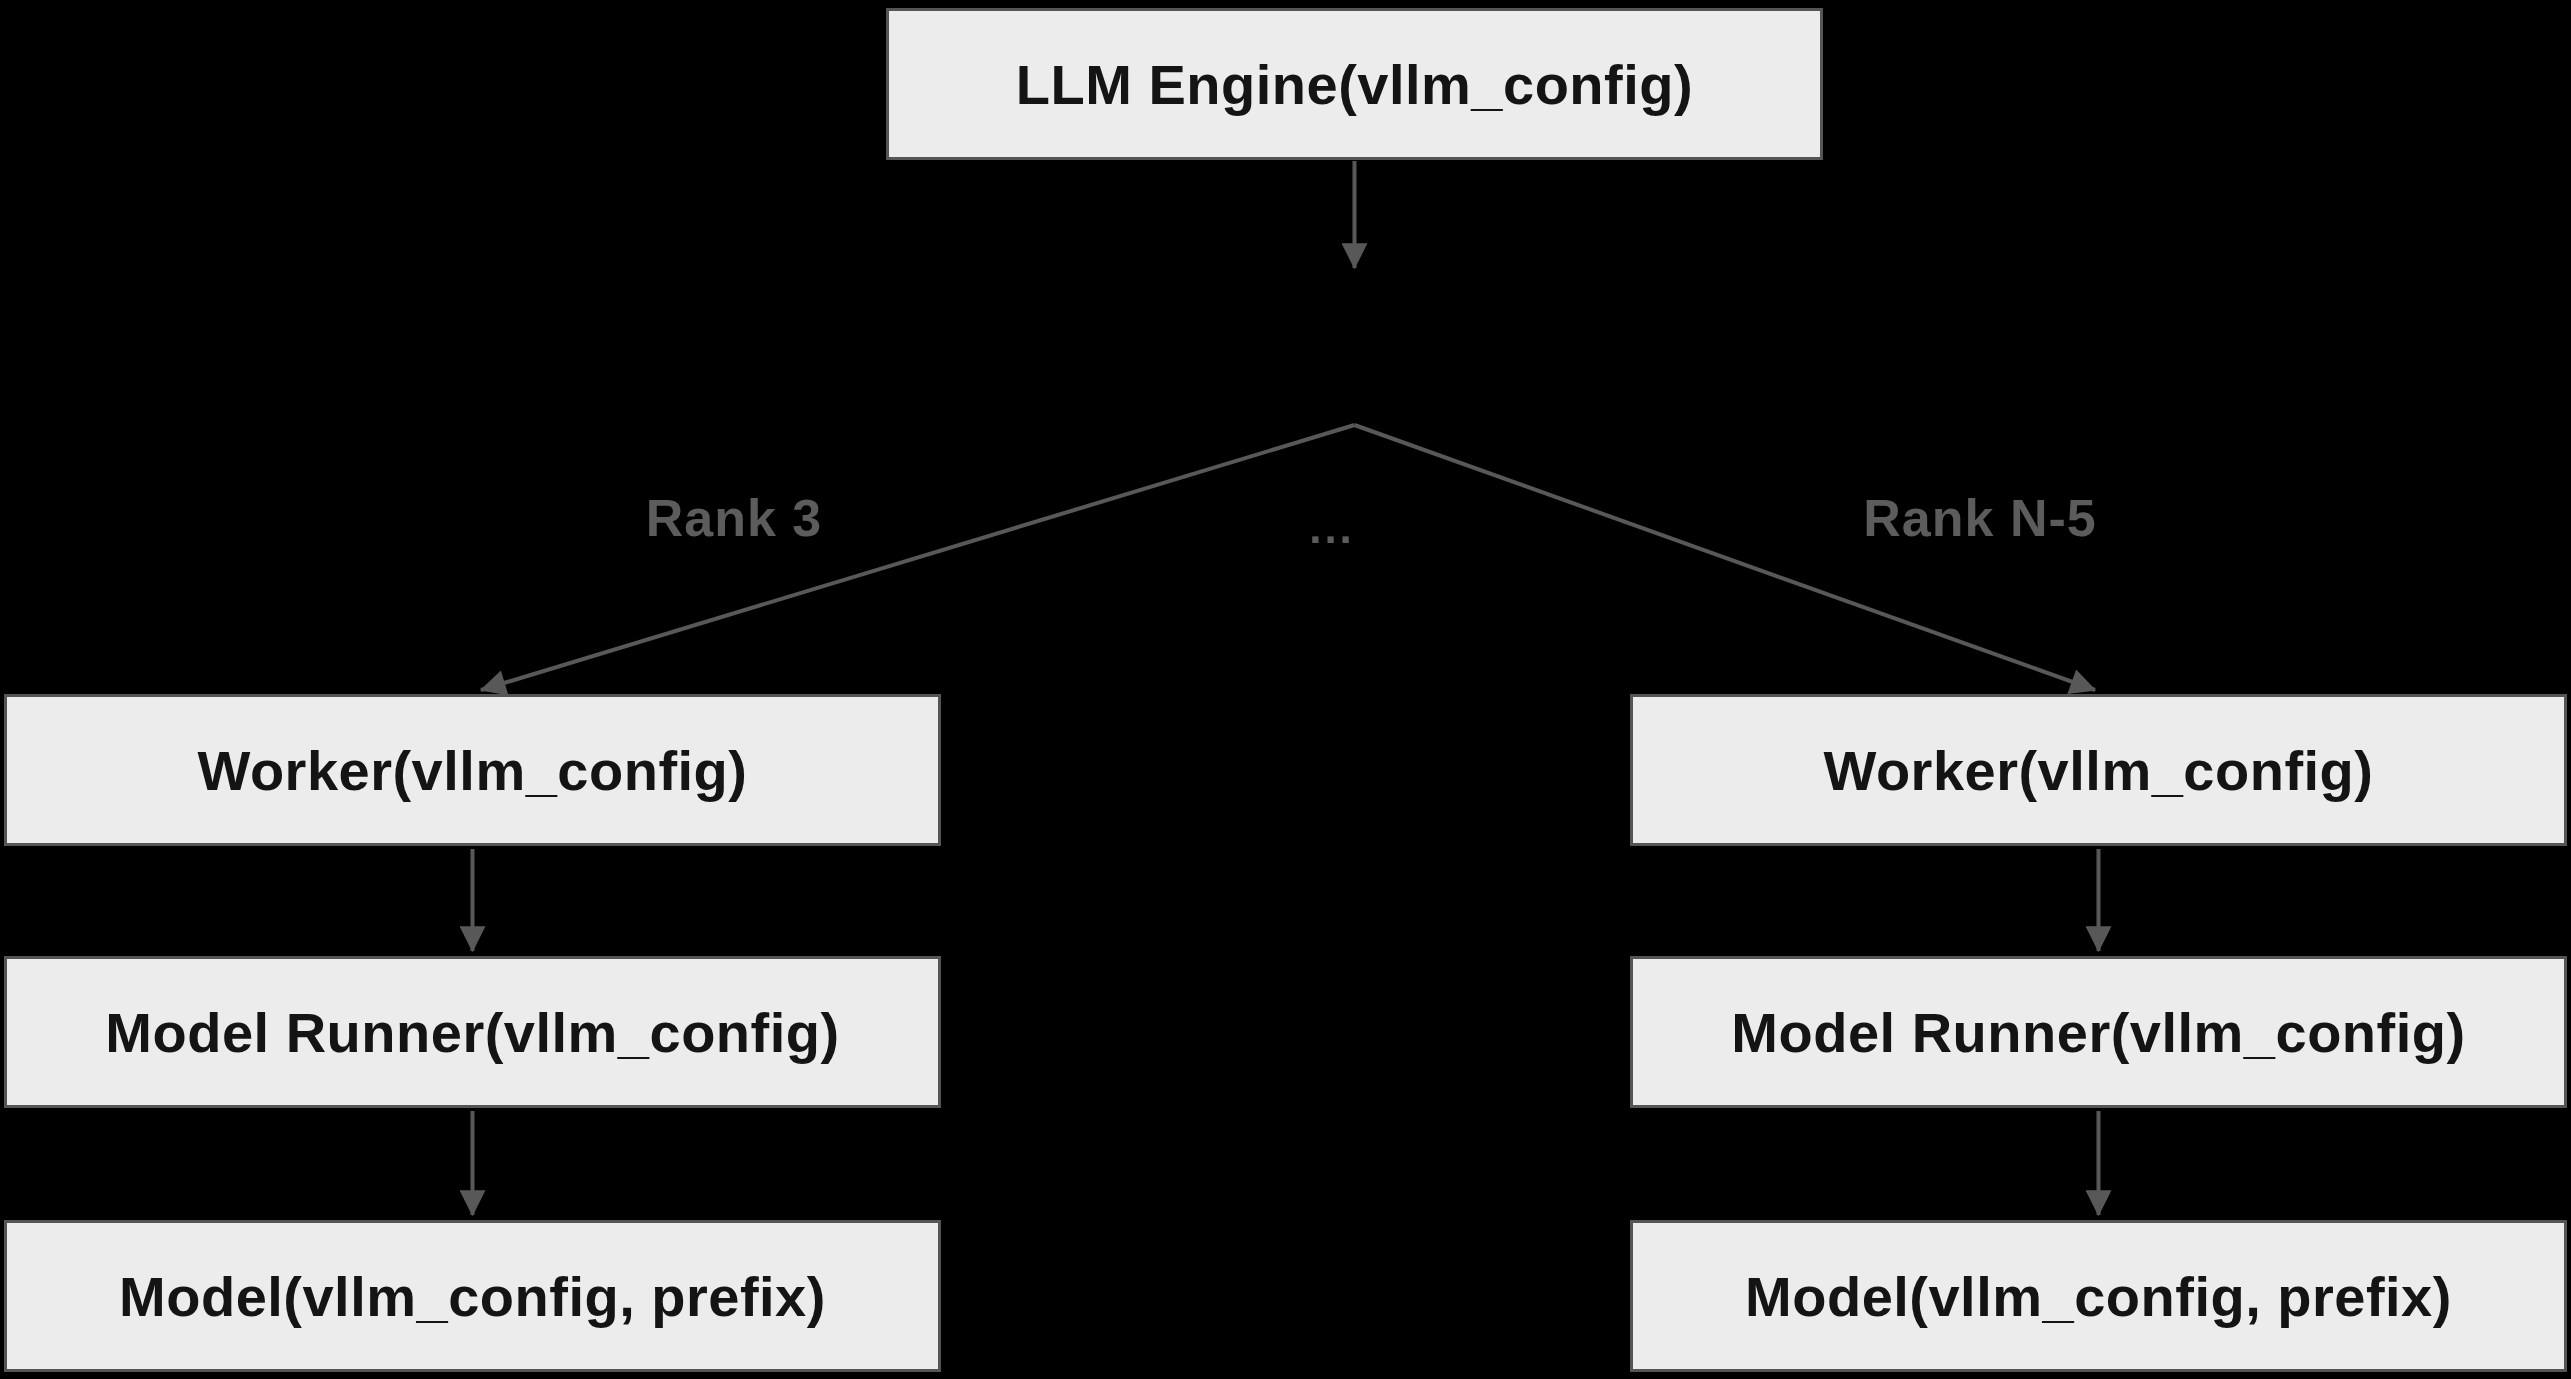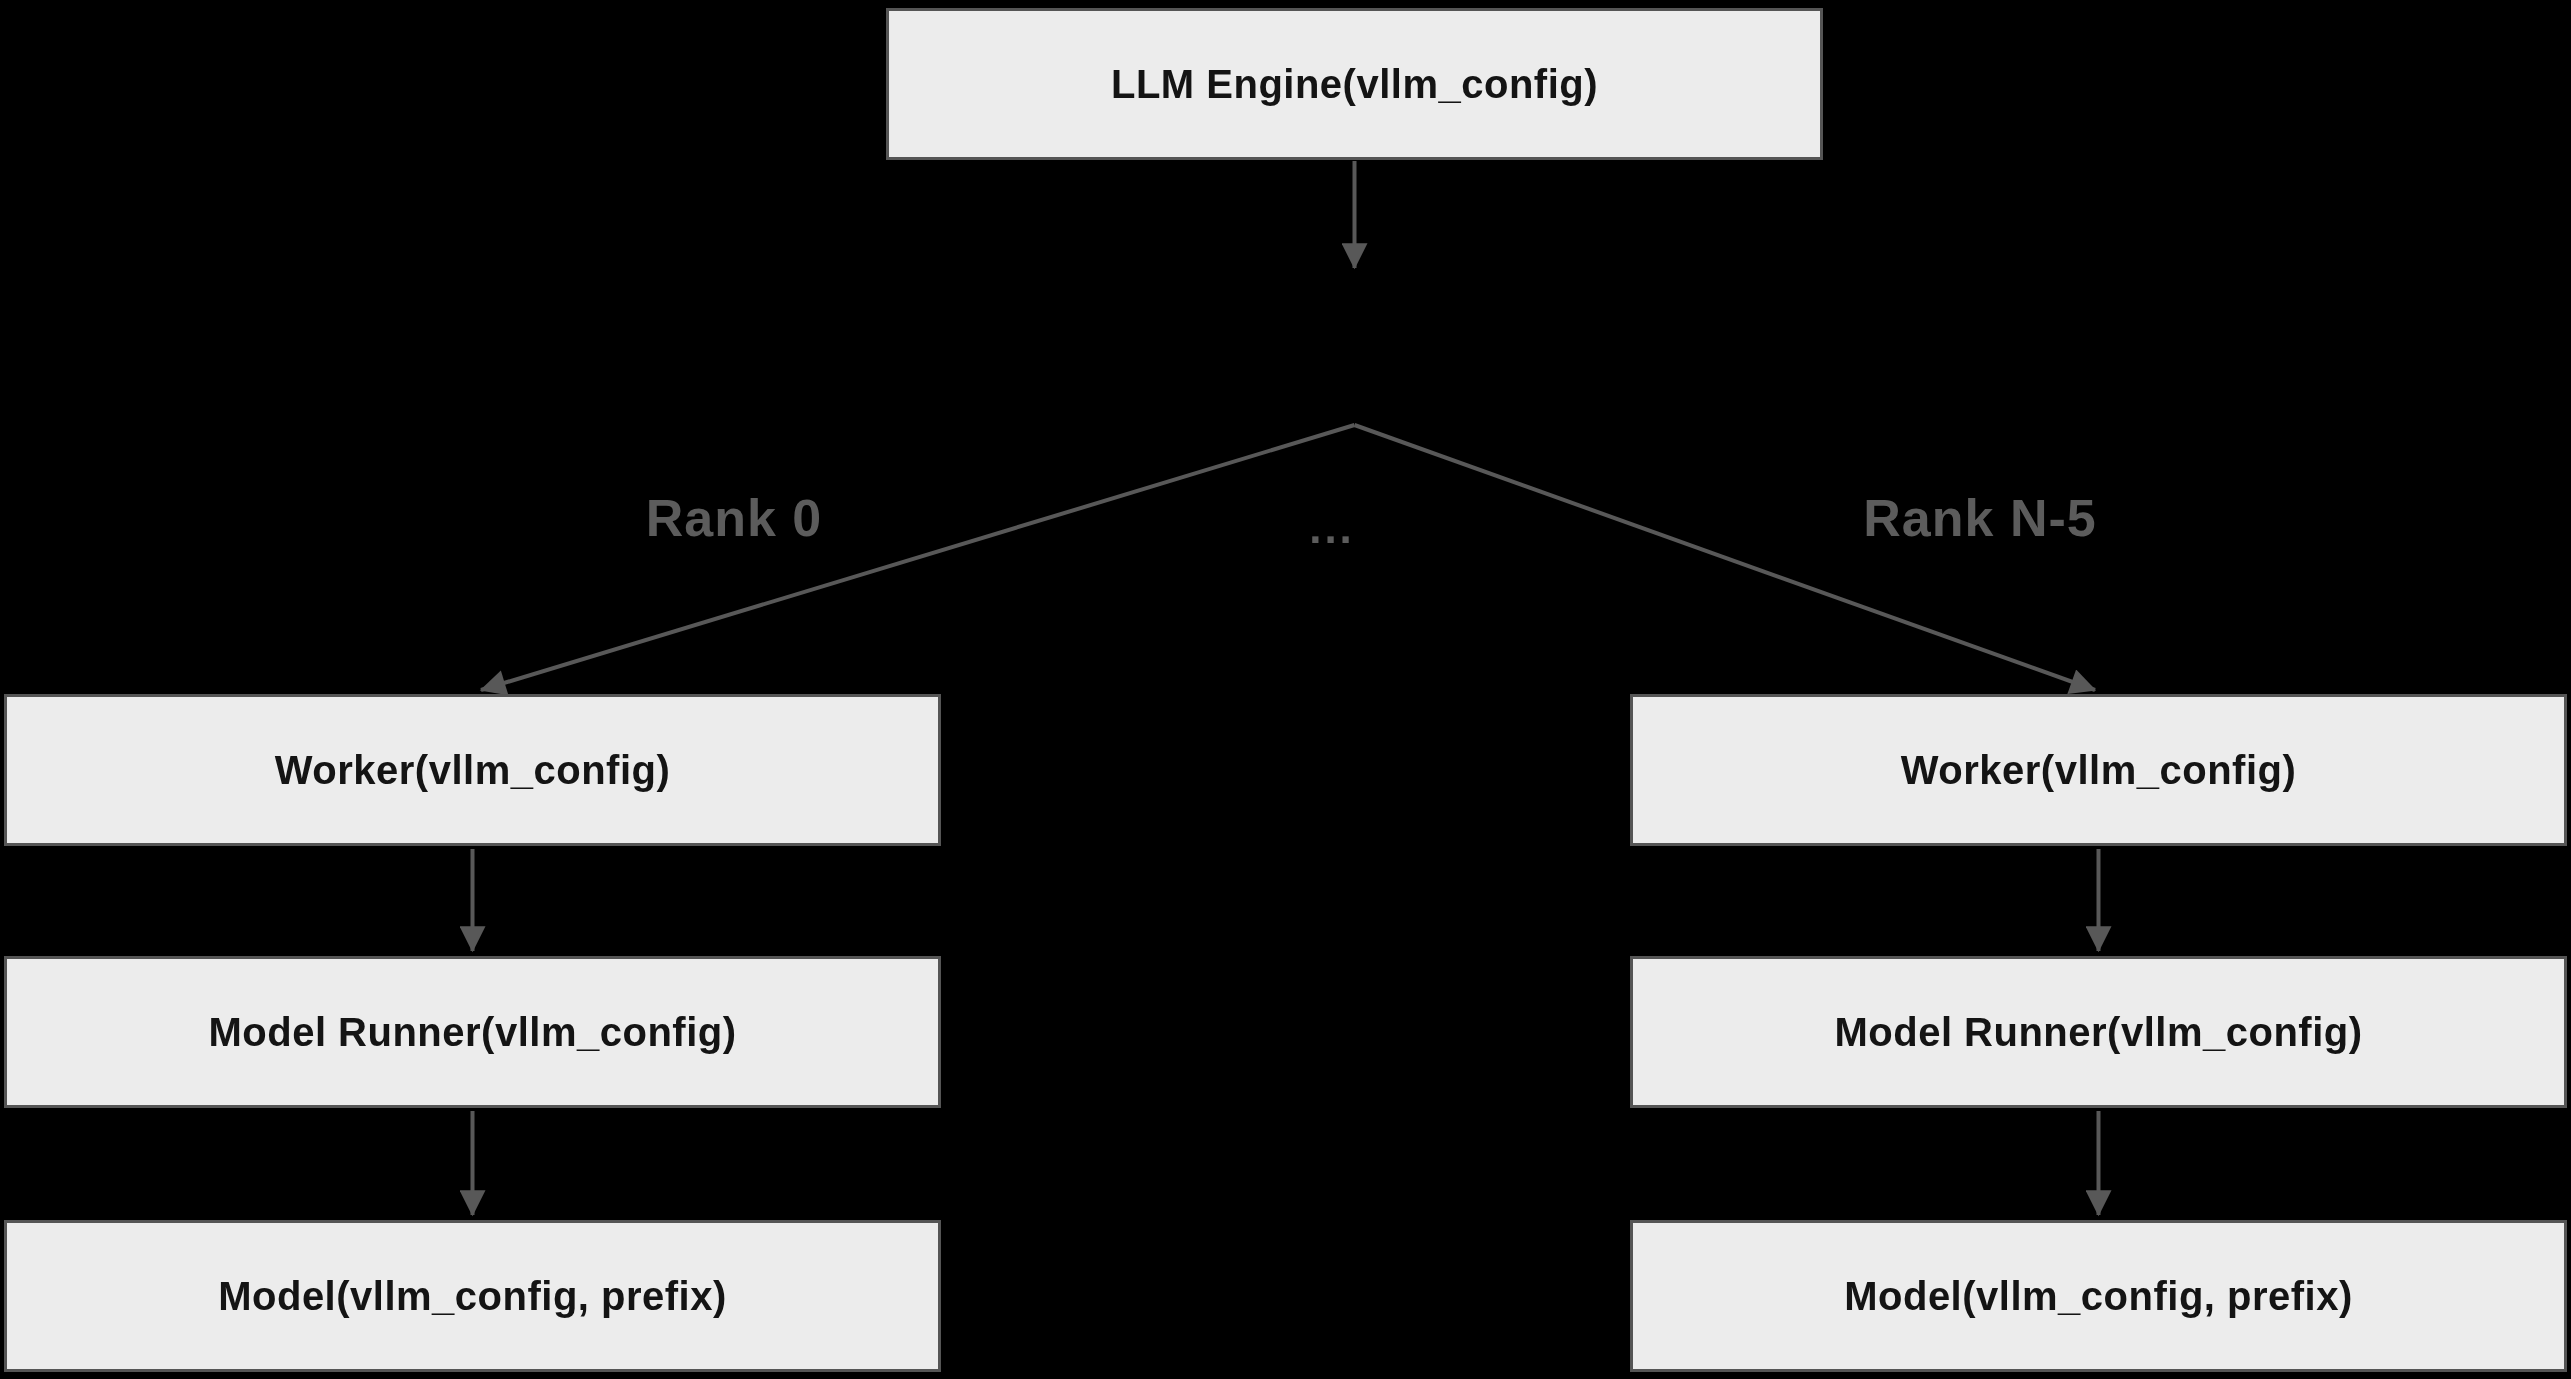--- a/index.html
+++ b/index.html
@@ -36,21 +36,21 @@
   .node {
     position: absolute;
     width: 937px;
     height: 152px;
     background: var(--node-fill);
     border: 3px solid var(--node-border);
     display: flex;
     align-items: center;
     justify-content: center;
     text-align: center;
-    font-size: 40px;
+    font-size: 56px;
     font-weight: 600;
     letter-spacing: 0.5px;
     color: var(--node-text);
   }
   .edge-label {
     position: absolute;
     transform: translate(-50%, -50%);
     color: var(--edge-label-color);
     font-size: 52px;
     font-weight: 700;
@@ -80,21 +80,21 @@
     <line x1="472.5" y1="1111" x2="472.5" y2="1215" marker-end="url(#arrow)"></line>
     <line x1="2098.5" y1="849" x2="2098.5" y2="951" marker-end="url(#arrow)"></line>
     <line x1="2098.5" y1="1111" x2="2098.5" y2="1215" marker-end="url(#arrow)"></line>
   </svg>
 
   <div class="node" style="left:886px; top:8px;">
     <span>LLM Engine(vllm_config)</span>
   </div>
 
 
-  <div class="edge-label" style="left:734px; top:518px;">Rank 0</div>
+  <div class="edge-label" style="left:734px; top:518px;">Rank 3</div>
 
   <div class="edge-label ellipsis" style="left:1332px; top:528px;">...</div>
 
   <div class="edge-label" style="left:1980px; top:518px;">Rank N-5</div>
 
   <div class="node" style="left:4px; top:694px;">
     <span>Worker(vllm_config)</span>
   </div>
 
   <div class="node" style="left:1630px; top:694px;">

